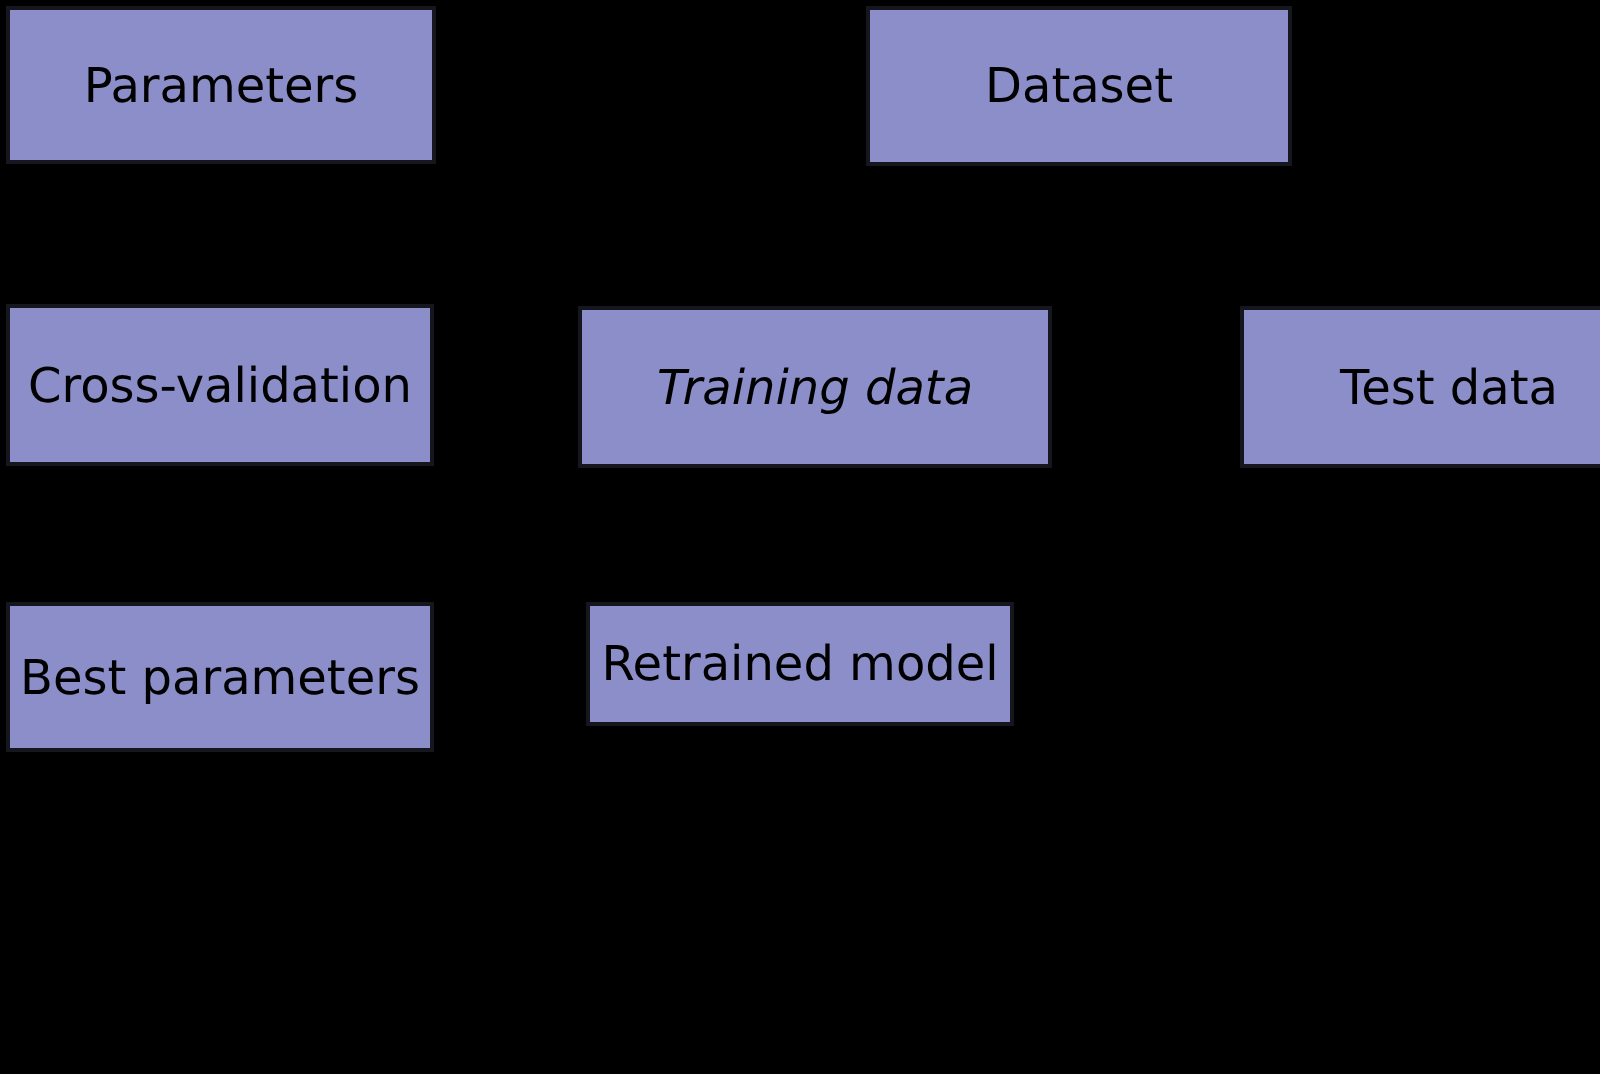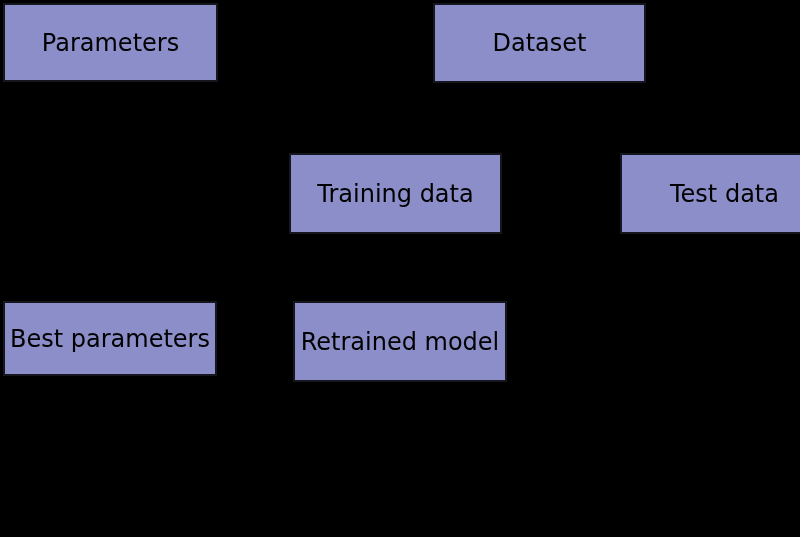--- a/index.html
+++ b/index.html
@@ -31,39 +31,42 @@
     line-height: 1;
     display: flex;
     align-items: center;
     justify-content: center;
     white-space: nowrap;
     overflow: hidden;
   }
   .n-parameters      { left: 3px;   top: 3px;   width: 215px; height: 79px; }
   .n-dataset         { left: 433px; top: 3px;   width: 213px; height: 80px; }
   .n-cross-validation{ left: 3px;   top: 152px; width: 214px; height: 81px; }
-  .n-training-data   { left: 289px; top: 153px; width: 213px; height: 81px; }
+  .n-training-data   { left: 289px; top: 153px; width: 237px; height: 81px; font-style: italic; }
   .n-test-data       { left: 584px; top: 153px; width: 209px; height: 81px; margin-left: 36px; }
   .n-best-parameters { left: 3px;   top: 301px; width: 214px; height: 75px; }
-  .n-retrained-model { left: 293px; top: 301px; width: 214px; height: 81px; }
+  .n-retrained-model { left: 293px; top: 301px; width: 214px; height: 62px; }
   .n-final-evaluation{ left: 433px; top: 453px; width: 214px; height: 81px; }
 </style>
 </head>
 <body>
 
 <div class="canvas">
 
   <div class="node n-dataset">
     <span>Dataset</span>
   </div>
 
   <div class="node n-parameters">
     <span>Parameters</span>
   </div>
 
+  <div class="node n-cross-validation">
+    <span>Cross-validation</span>
+  </div>
 
   <div class="node n-training-data">
     <span>Training data</span>
   </div>
 
   <div class="node n-test-data">
     <span>Test data</span>
   </div>
 
   <div class="node n-best-parameters">

